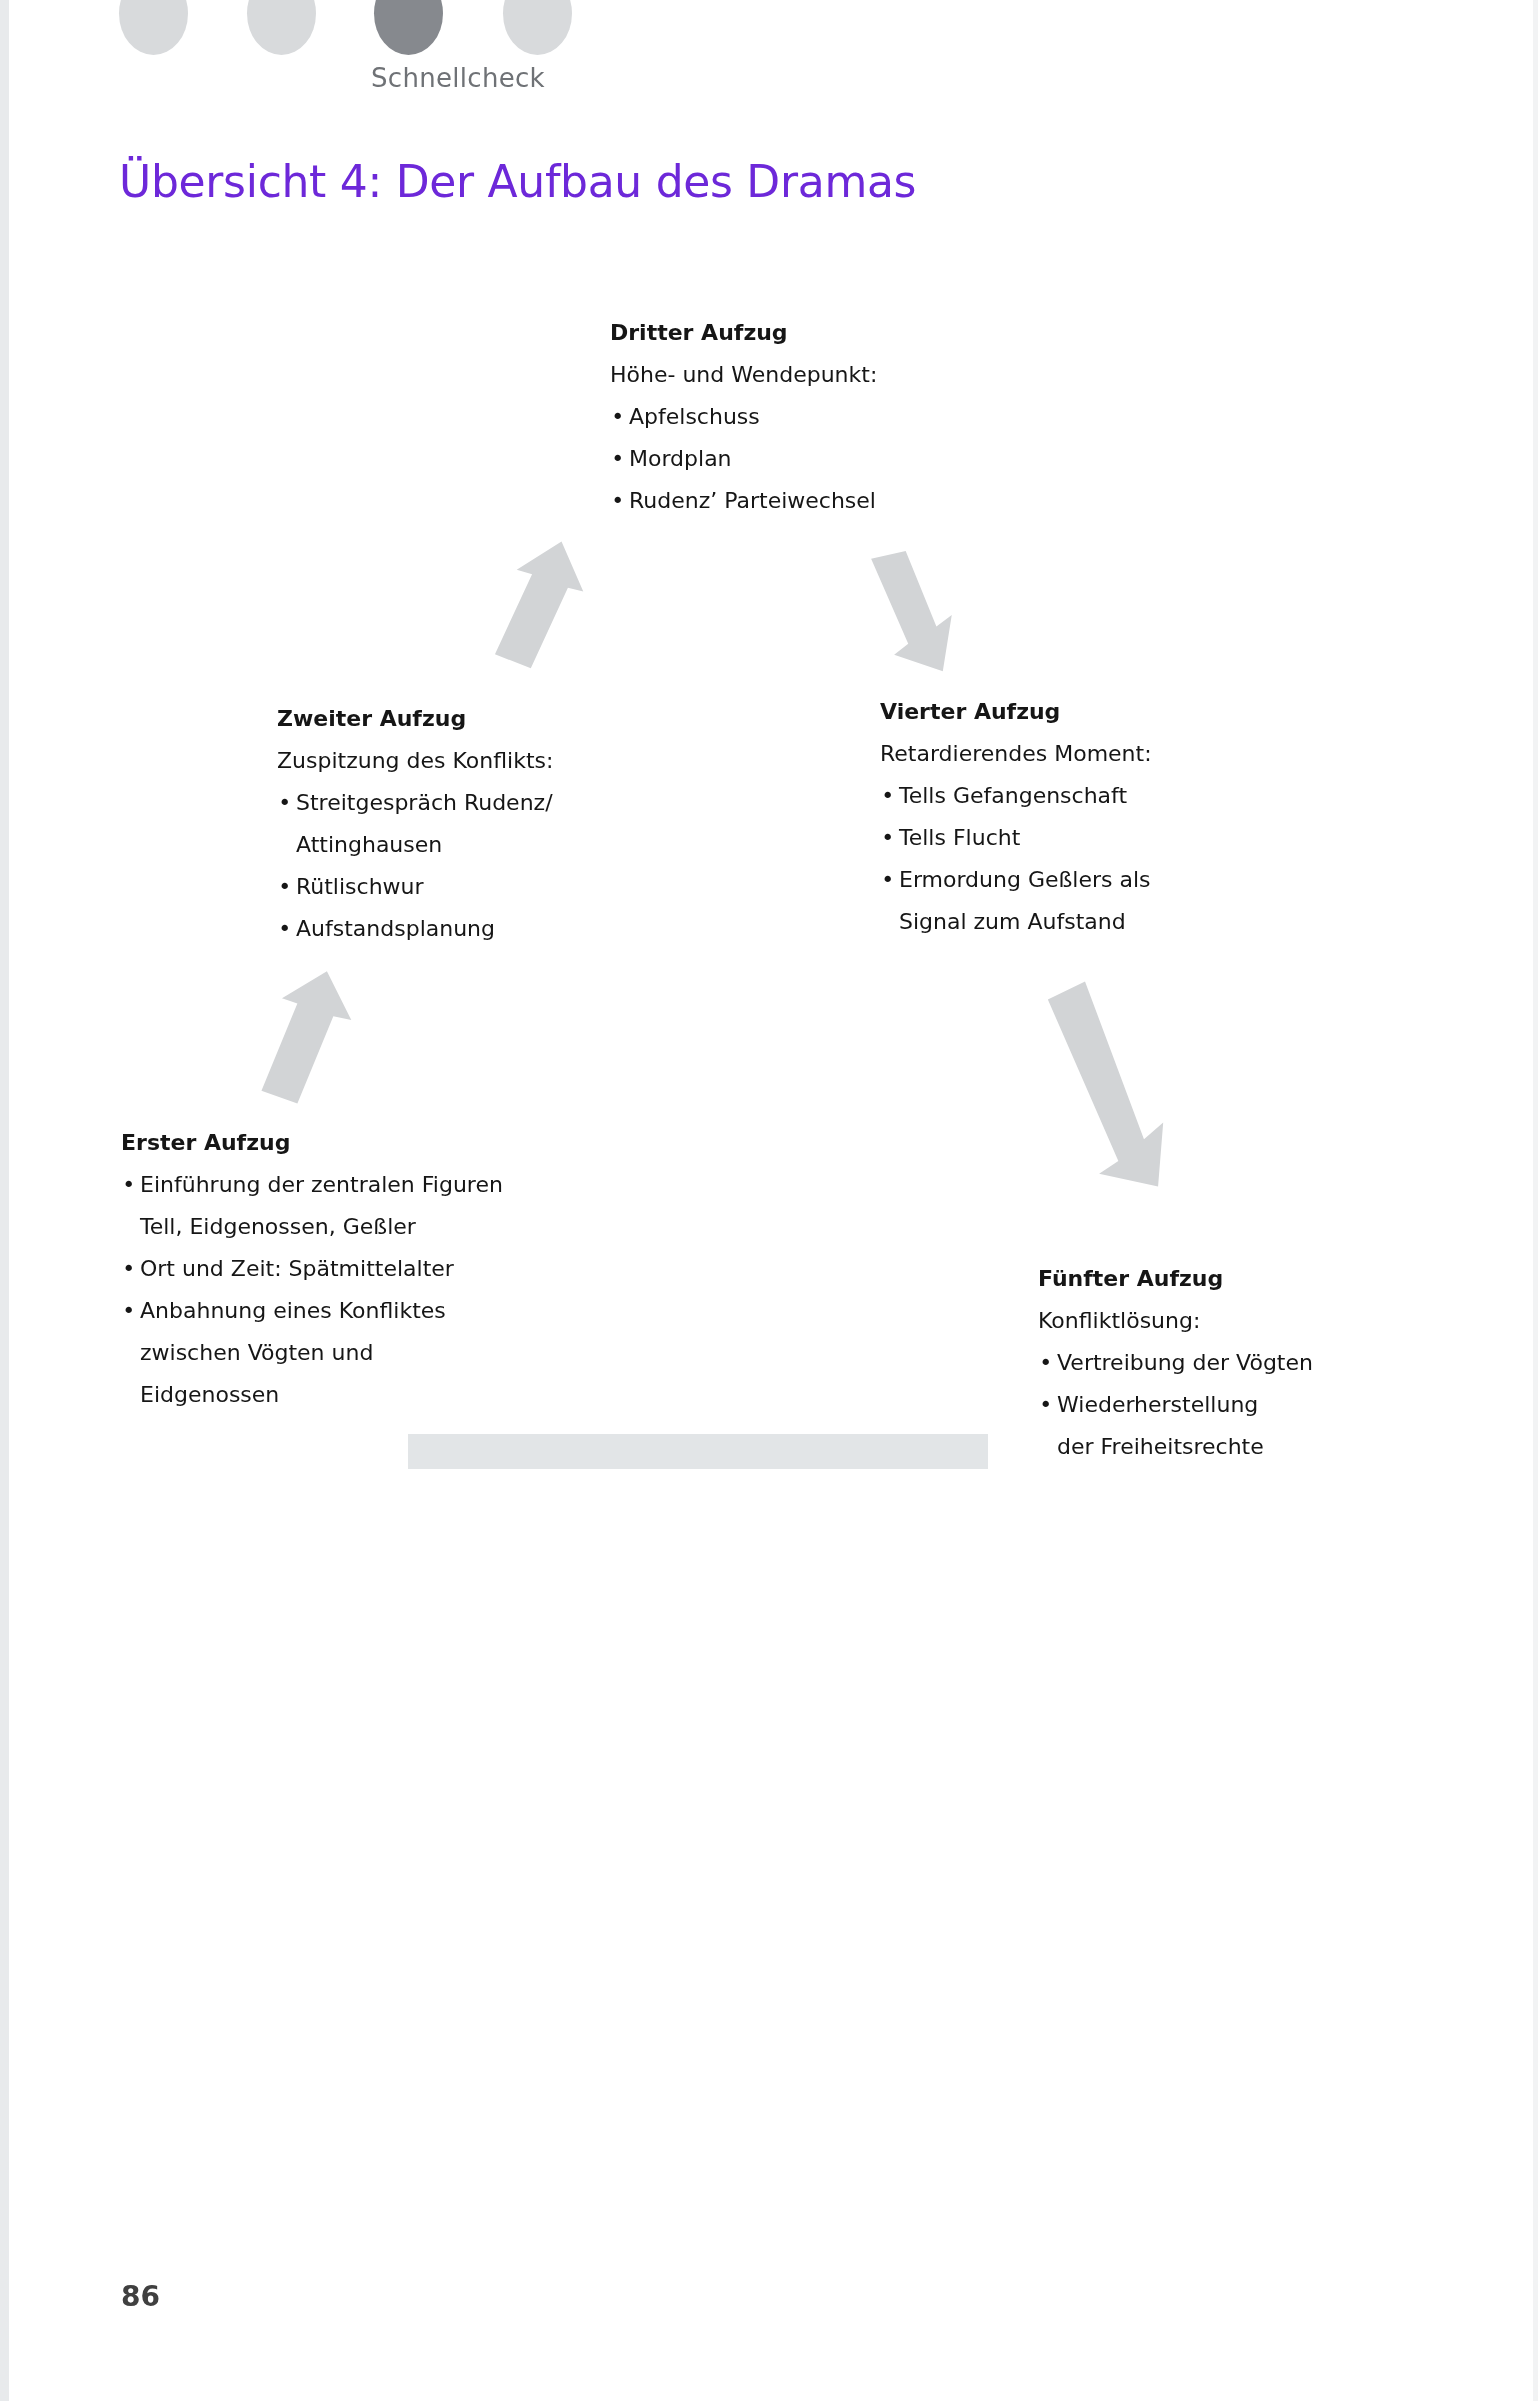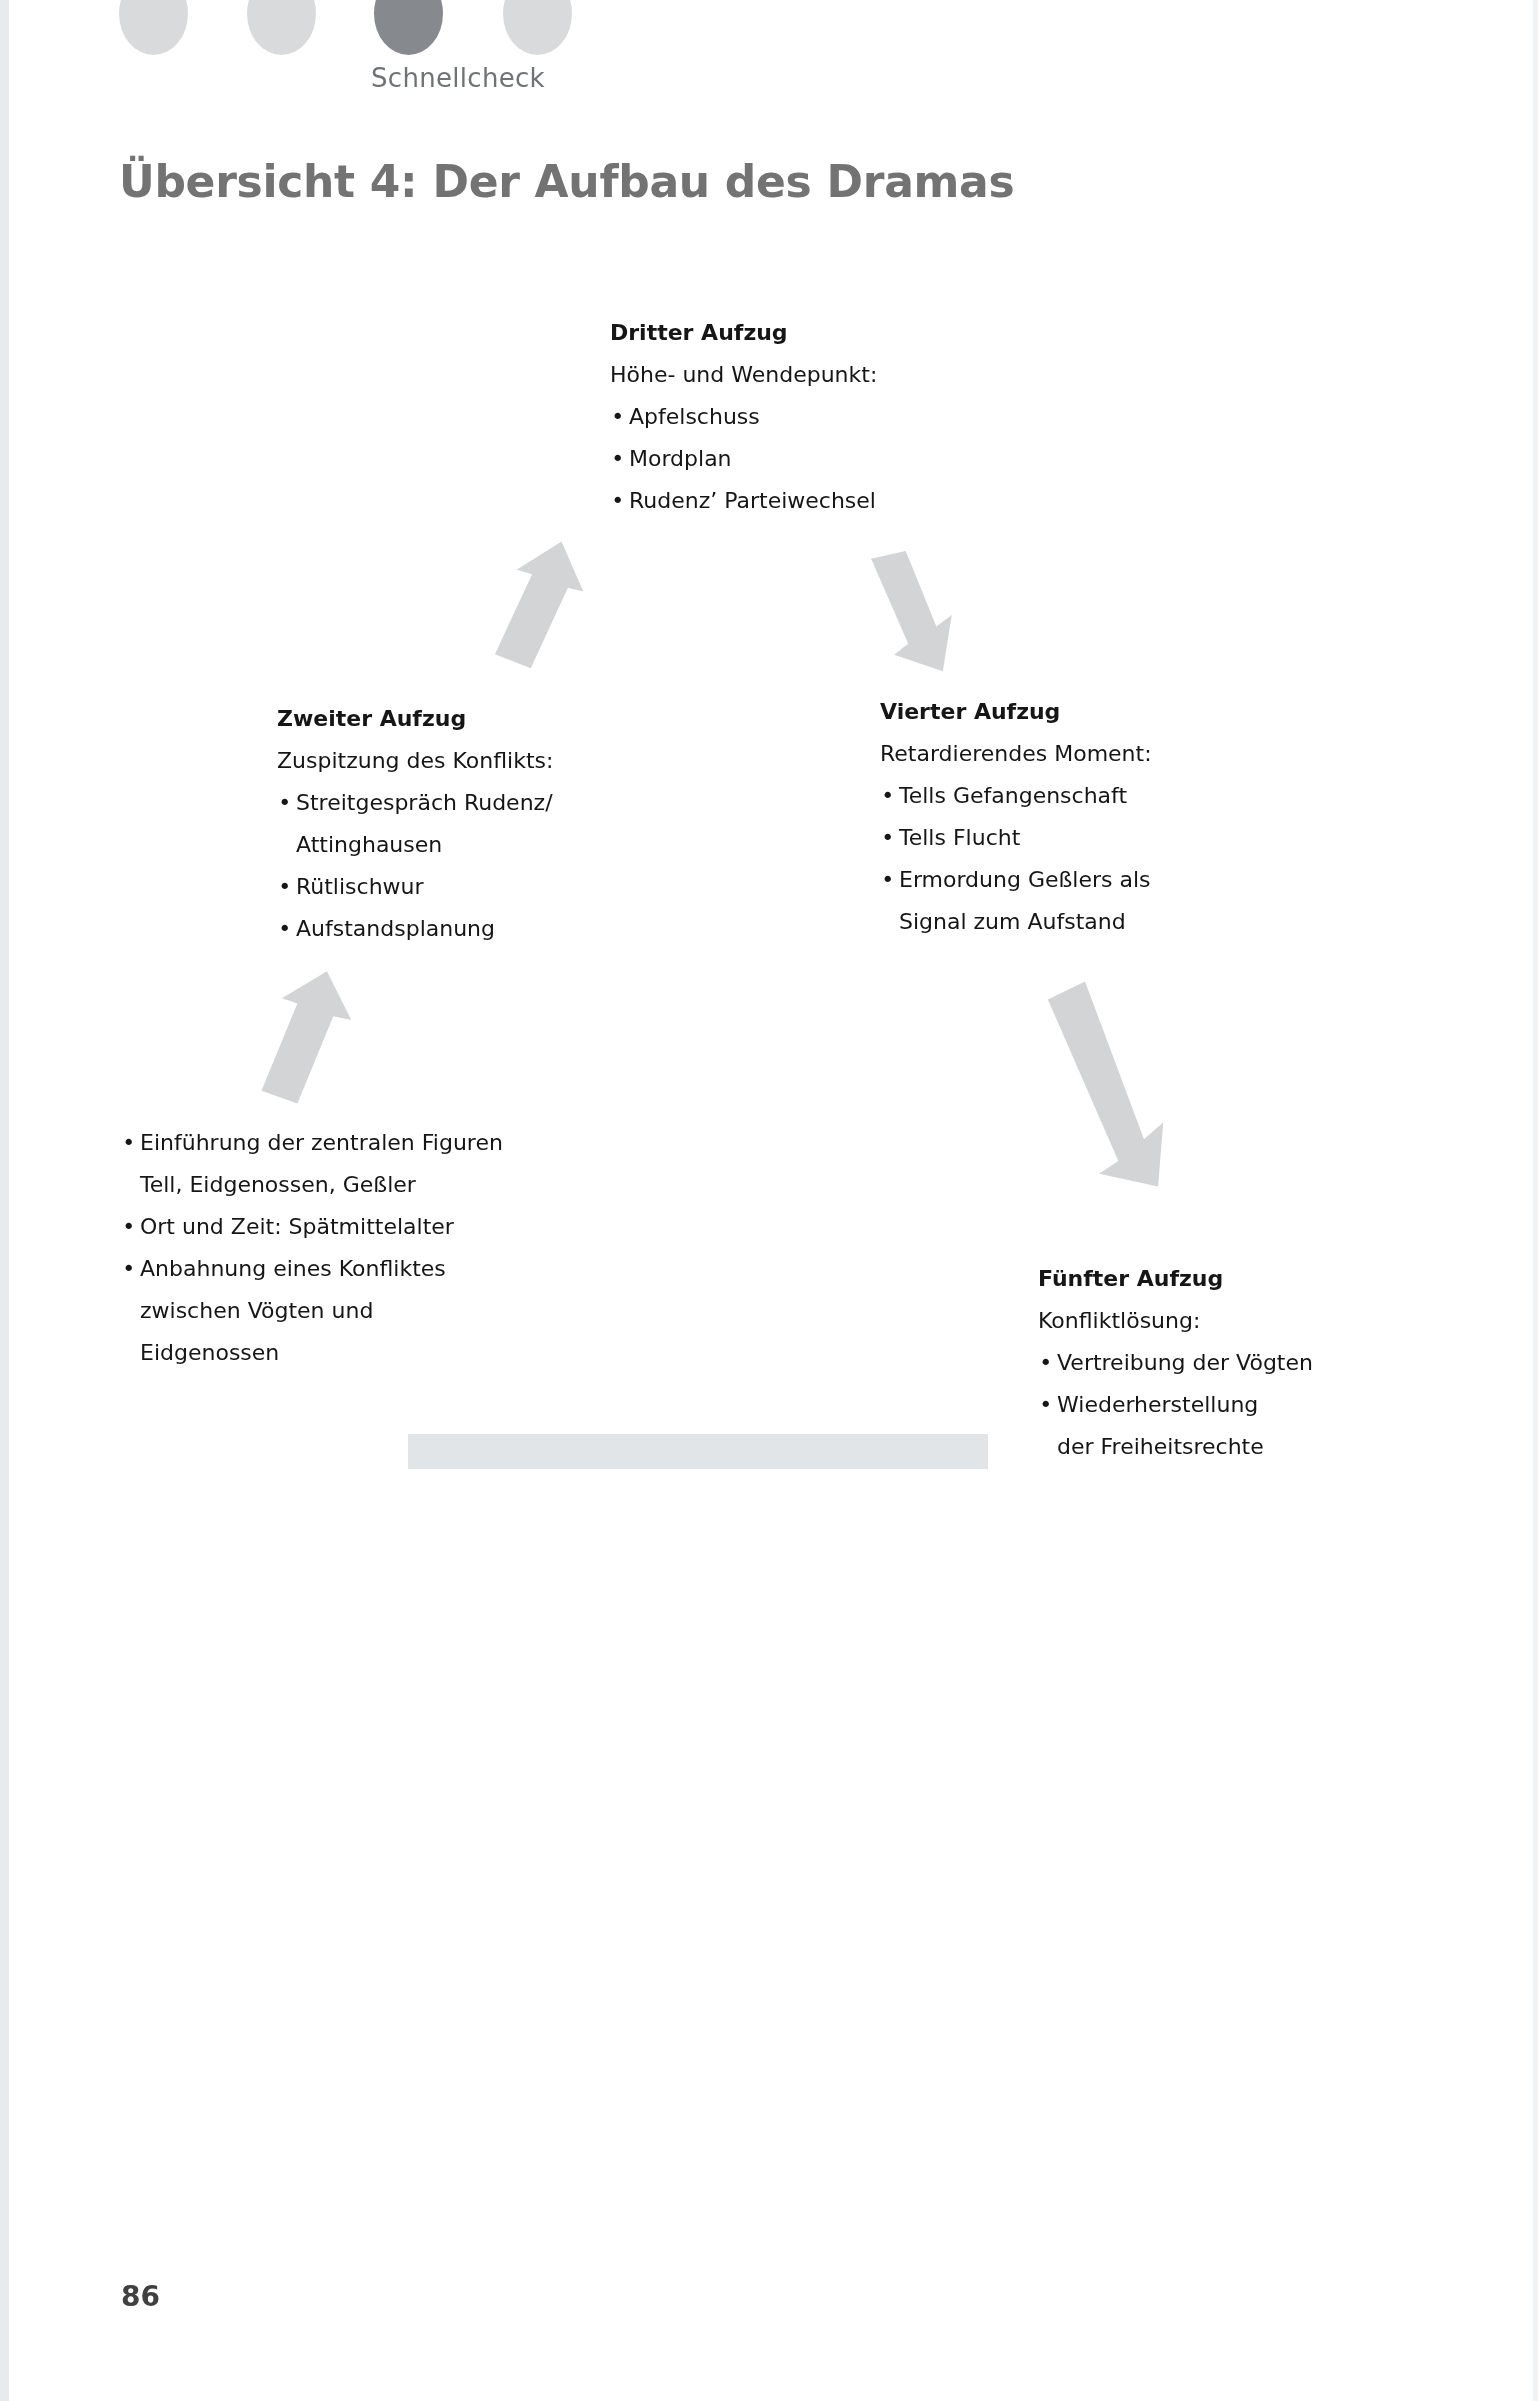--- a/index.html
+++ b/index.html
@@ -54,22 +54,22 @@
     font-weight: 400;
     white-space: nowrap;
   }
 
   
   .page-title {
     position: absolute;
     left: 119px;
     top: 156px;
     font-size: 44px;
-    font-weight: 700;
-    color: #737373;
+    font-weight: 400;
+    color: #6d28d9;
     letter-spacing: -0.3px;
     white-space: nowrap;
   }
 
   
   .act {
     position: absolute;
     color: #161616;
     font-size: 22px;
     line-height: 42px;
@@ -176,20 +176,21 @@
     <div class="act-sub">Retardierendes Moment:</div>
     <ul>
       <li><span class="bul">•</span><span class="cont">Tells Gefangenschaft</span></li>
       <li><span class="bul">•</span><span class="cont">Tells Flucht</span></li>
       <li><span class="bul">•</span><span class="cont">Ermordung Geßlers als
 Signal zum Aufstand</span></li>
     </ul>
   </div>
 
   <div class="act" id="act1">
+    <div class="act-title">Erster Aufzug</div>
     <ul>
       <li><span class="bul">•</span><span class="cont">Einführung der zentralen Figuren
 Tell, Eidgenossen, Geßler</span></li>
       <li><span class="bul">•</span><span class="cont">Ort und Zeit: Spätmittelalter</span></li>
       <li><span class="bul">•</span><span class="cont">Anbahnung eines Konfliktes
 zwischen Vögten und
 Eidgenossen</span></li>
     </ul>
   </div>
 

